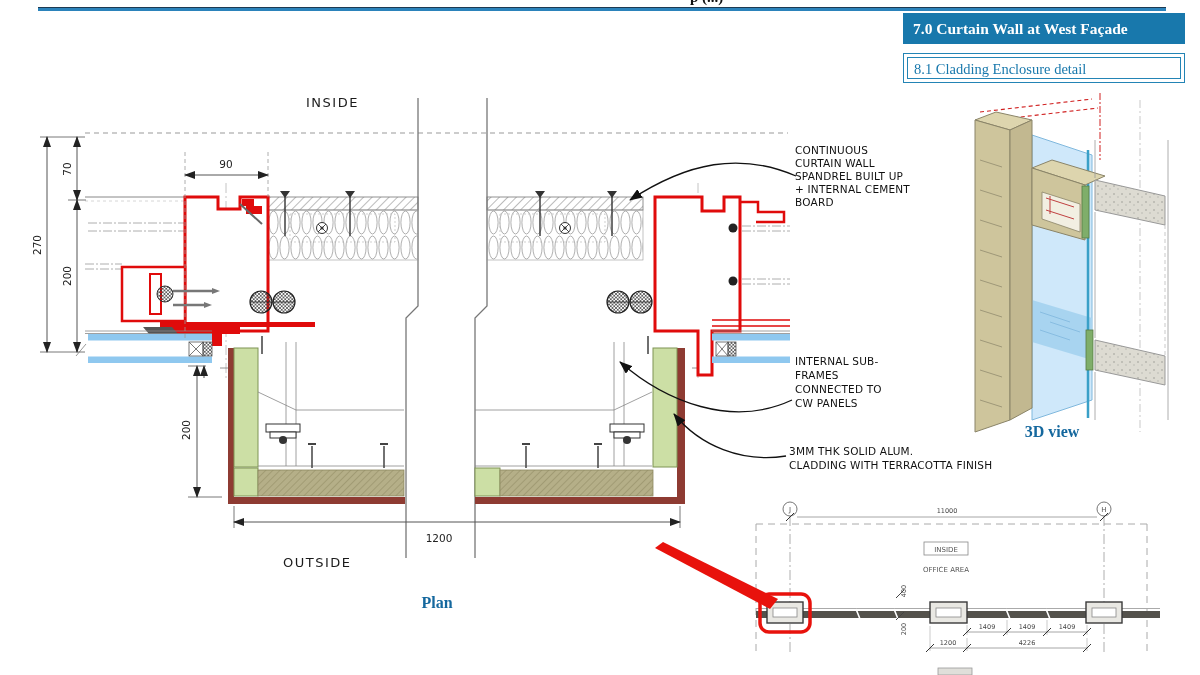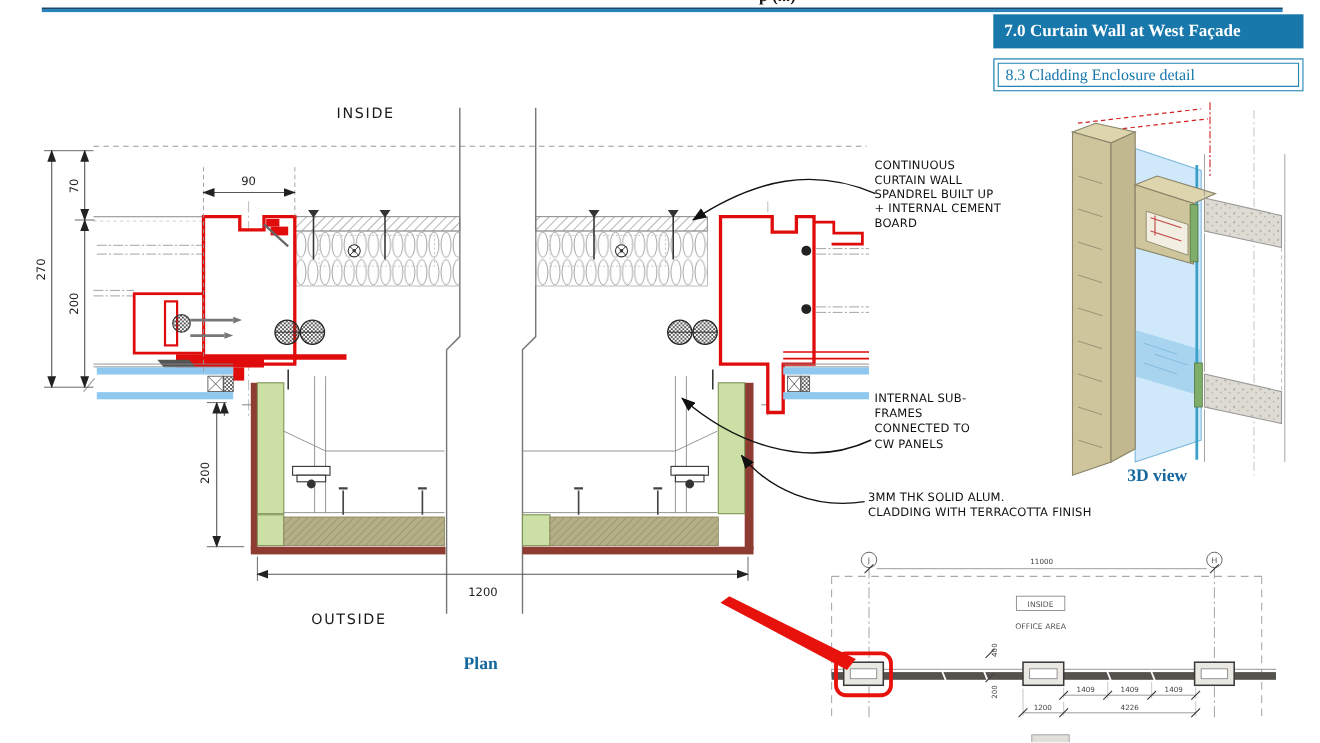--- a/index.html
+++ b/index.html
@@ -32,21 +32,21 @@
 
   <div id="toprule"></div>
   <div id="topfrag">
     <span>p (...)</span>
   </div>
 
   <div class="hdr" id="hdr-main">
     <span>7.0 Curtain Wall at West Façade</span>
   </div>
   <div class="hdr" id="hdr-sub">
-    <span>8.3 Cladding Enclosure detail</span>
+    <span>8.1 Cladding Enclosure detail</span>
   </div>
 
   <svg width="1200" height="675" viewBox="0 0 1200 675" style="position:absolute;left:0;top:0">
     <defs>
       <pattern id="hatch6" patternUnits="userSpaceOnUse" width="6" height="6" patternTransform="rotate(45)">
         <line x1="0" y1="0" x2="0" y2="6" stroke="#777" stroke-width="1"></line>
       </pattern>
       <pattern id="khatch" patternUnits="userSpaceOnUse" width="5" height="5" patternTransform="rotate(45)">
         <line x1="0" y1="0" x2="0" y2="5" stroke="#8d8760" stroke-width="1"></line>
       </pattern>

